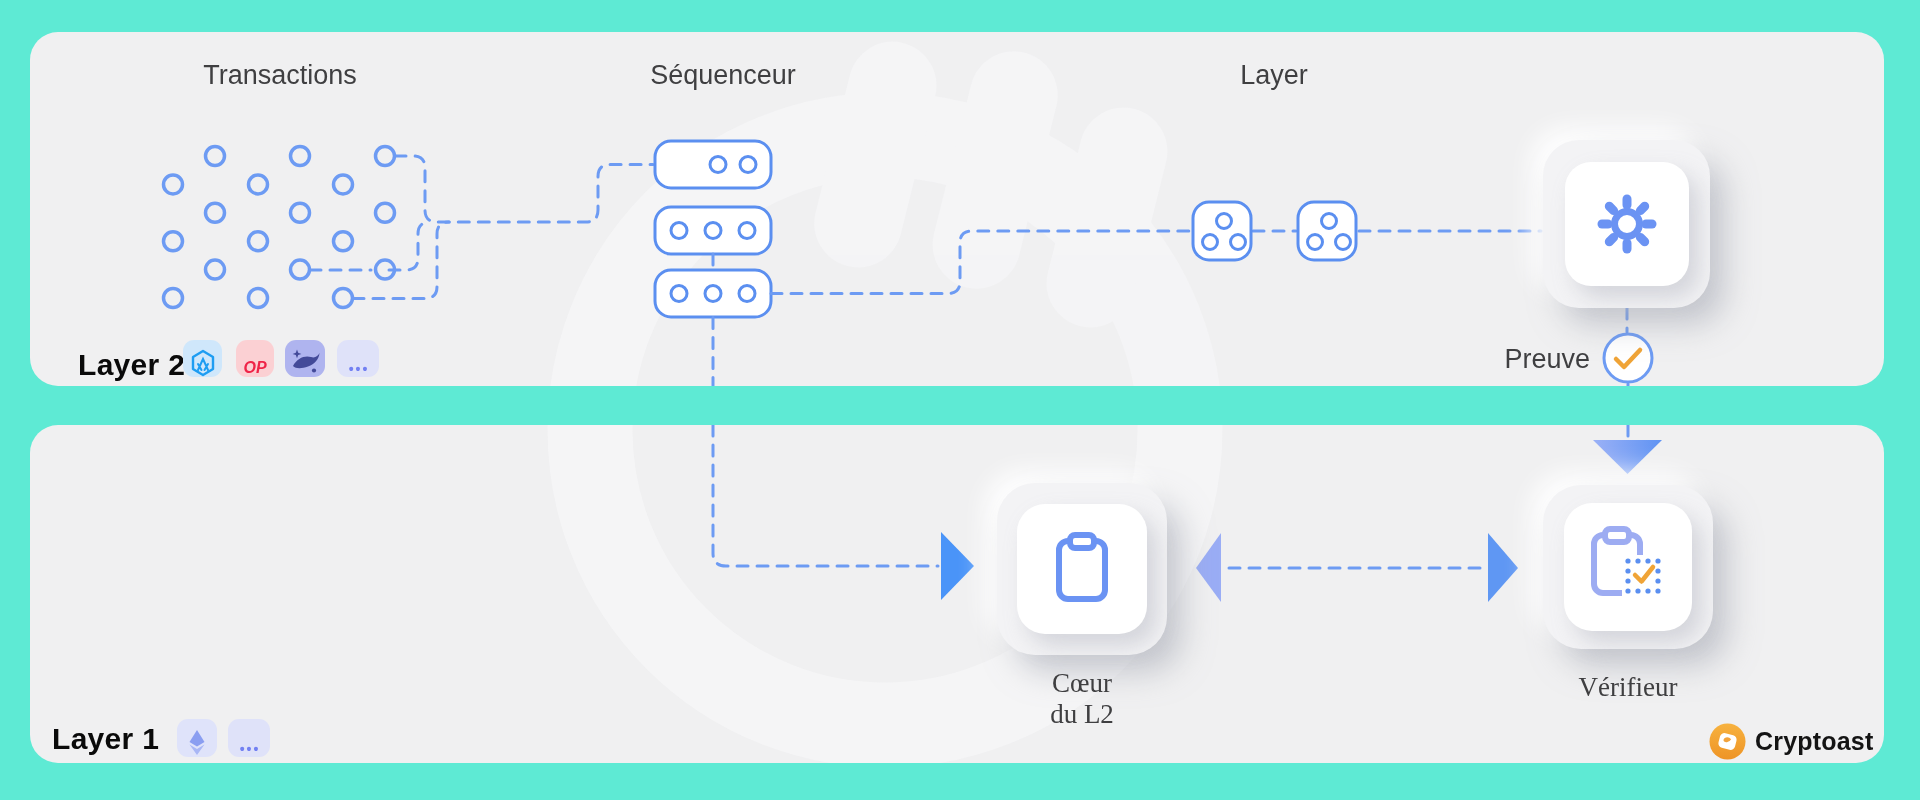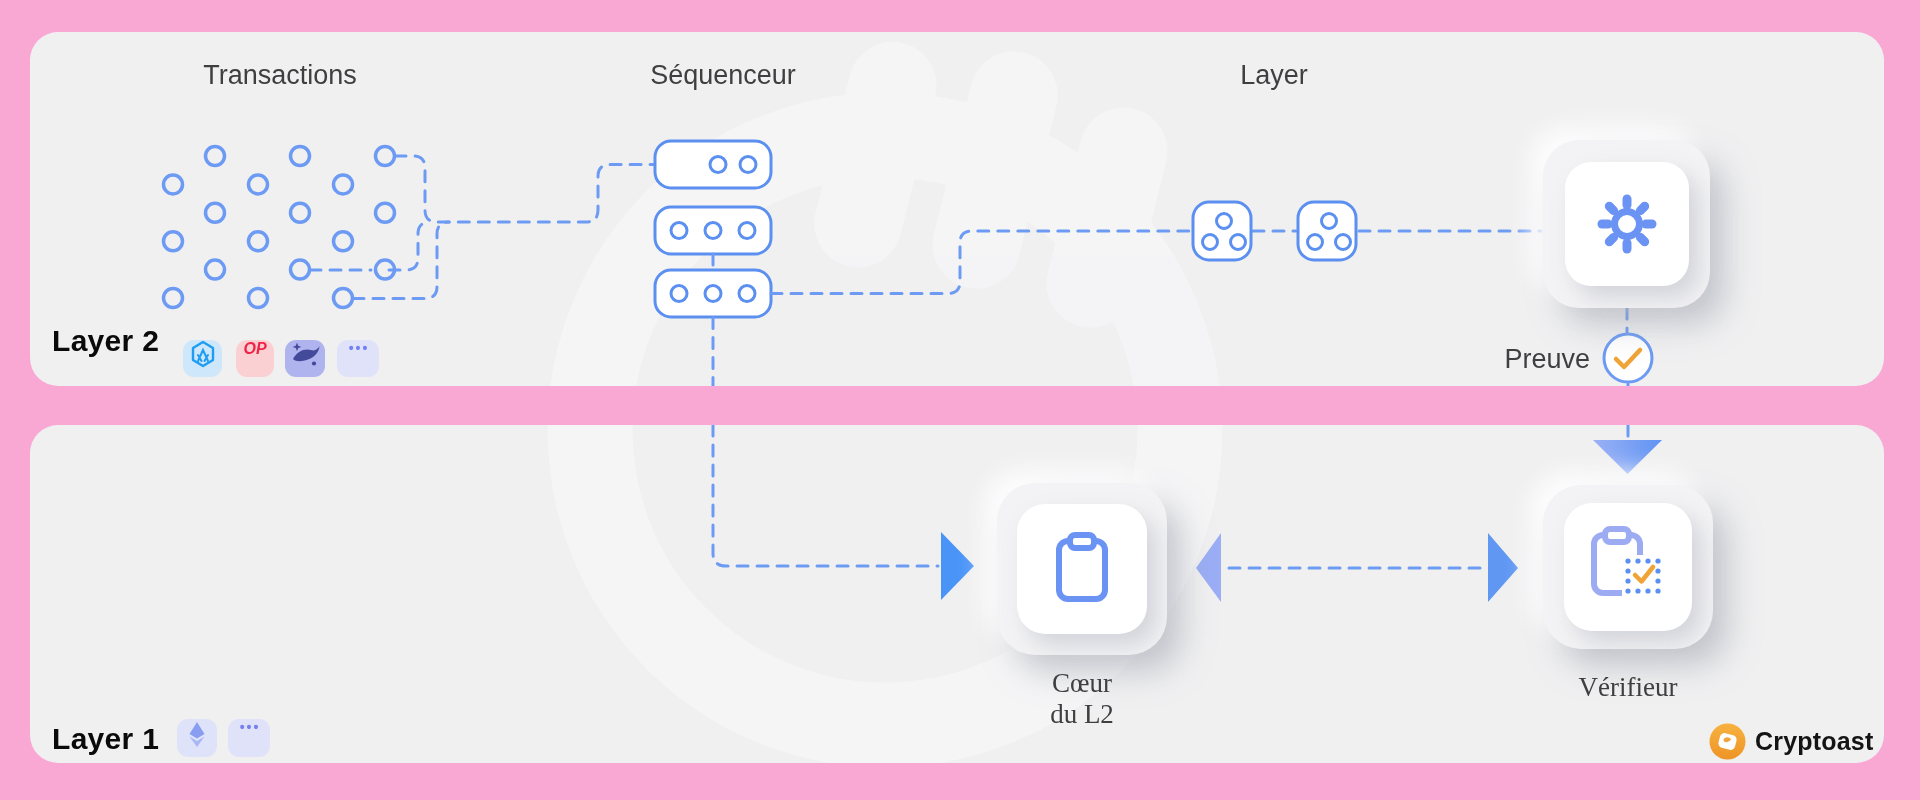--- a/index.html
+++ b/index.html
@@ -1,17 +1,17 @@
 <!DOCTYPE html>
 <html><head>
 <meta charset="utf-8">
 <style>
   html,body{margin:0;padding:0;background:#000;}
   #stage{
-    position:relative;width:1920px;height:800px;background:#f9a8d4;overflow:hidden;
+    position:relative;width:1920px;height:800px;background:#5eead4;overflow:hidden;
     font-family:"Liberation Sans",sans-serif;
   }
   .panel{position:absolute;left:30px;width:1854px;background:#f0f0f1;border-radius:28px;overflow:hidden;}
   #panel-l2{top:32px;height:354px;}
   #panel-l1{top:425px;height:338px;}
   .panel svg{position:absolute;inset:0;width:100%;height:100%;display:block;}
 
   .col-title{position:absolute;text-align:center;font-size:27px;font-weight:500;color:#3f3f41;}
   .dash{fill:none;stroke:#6d9bf3;stroke-width:3;stroke-dasharray:11 9;stroke-linecap:round;stroke-linejoin:round;}
   .node{fill:#ffffff;stroke:#5b8ff0;stroke-width:3;}
@@ -25,24 +25,24 @@
   #prouveur-card .card-inner{width:124px;height:124px;border-radius:26px;}
   #coeur-card{left:997px;top:483px;width:170px;height:172px;border-radius:38px;}
   #coeur-card .card-inner{width:130px;height:130px;border-radius:28px;}
   #verifieur-card{left:1543px;top:485px;width:170px;height:164px;border-radius:38px;}
   #verifieur-card .card-inner{width:128px;height:128px;border-radius:28px;}
 
   .node-label{position:absolute;text-align:center;font-size:27px;font-weight:500;color:#3f3f41;line-height:31px;font-family:Liberation Serif, serif;}
   #preuve-label{position:absolute;left:1450px;top:344px;width:140px;text-align:right;font-size:27px;font-weight:500;color:#3f3f41;}
 
   .layer-label{position:absolute;left:52px;font-size:30px;font-weight:800;color:#0a0a0a;letter-spacing:.3px;}
-  #layer2-label{top:324px;}
+  #layer2-label{top:348px;margin-left:26px;}
   #layer1-label{top:722px;}
 
-  .badge{position:absolute;border-radius:11px;display:flex;align-items:flex-start;justify-content:center;}
+  .badge{position:absolute;border-radius:11px;display:flex;align-items:flex-end;justify-content:center;}
   .badge.dots{color:#7381f2;font-weight:700;font-size:14px;letter-spacing:2px;padding-left:2px;}
   #badge-arbitrum{left:183px;top:340px;width:39px;height:37px;background:#cfe7fb;}
   #badge-optimism{left:236px;top:340px;width:38px;height:37px;background:#fbd0d3;
       color:#ef2448;font-style:italic;font-weight:800;font-size:16px;}
   #badge-starknet{left:285px;top:340px;width:40px;height:37px;background:#afb4ef;}
   #badge-more-l2{left:337px;top:340px;width:40px;height:37px;background:#dfe2f9;}
   #badge-ethereum{left:177px;top:719px;width:40px;height:38px;background:#dfe3fa;}
   #badge-more-l1{left:228px;top:719px;width:40px;height:38px;background:#dfe2f9;}
 
   #brand{position:absolute;left:1709px;top:723px;display:flex;align-items:center;gap:9px;}

